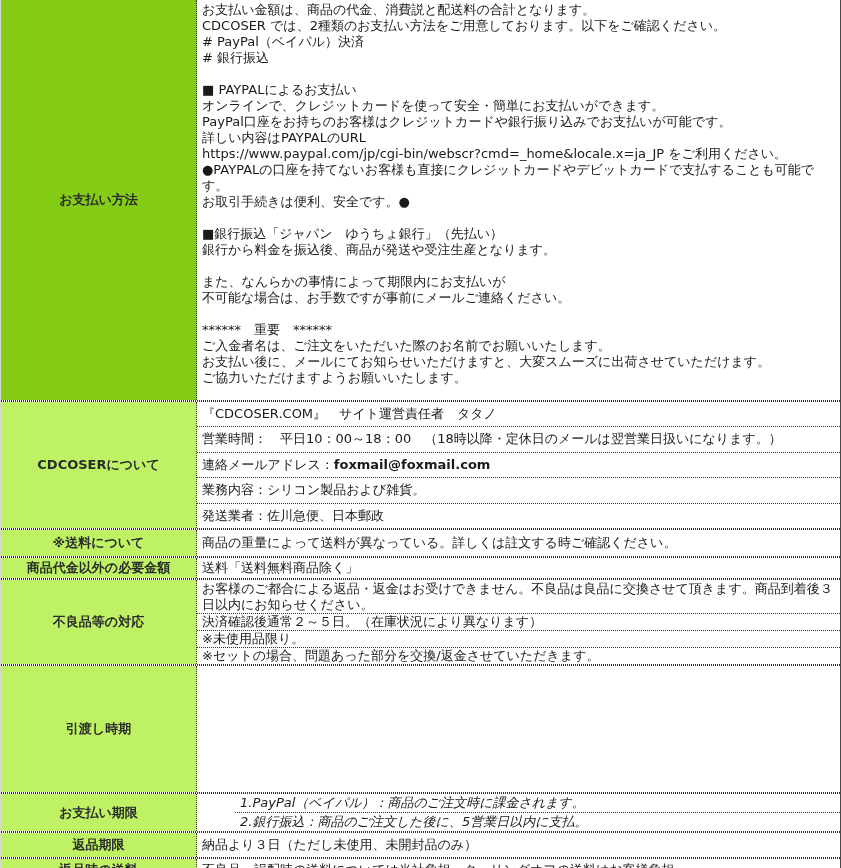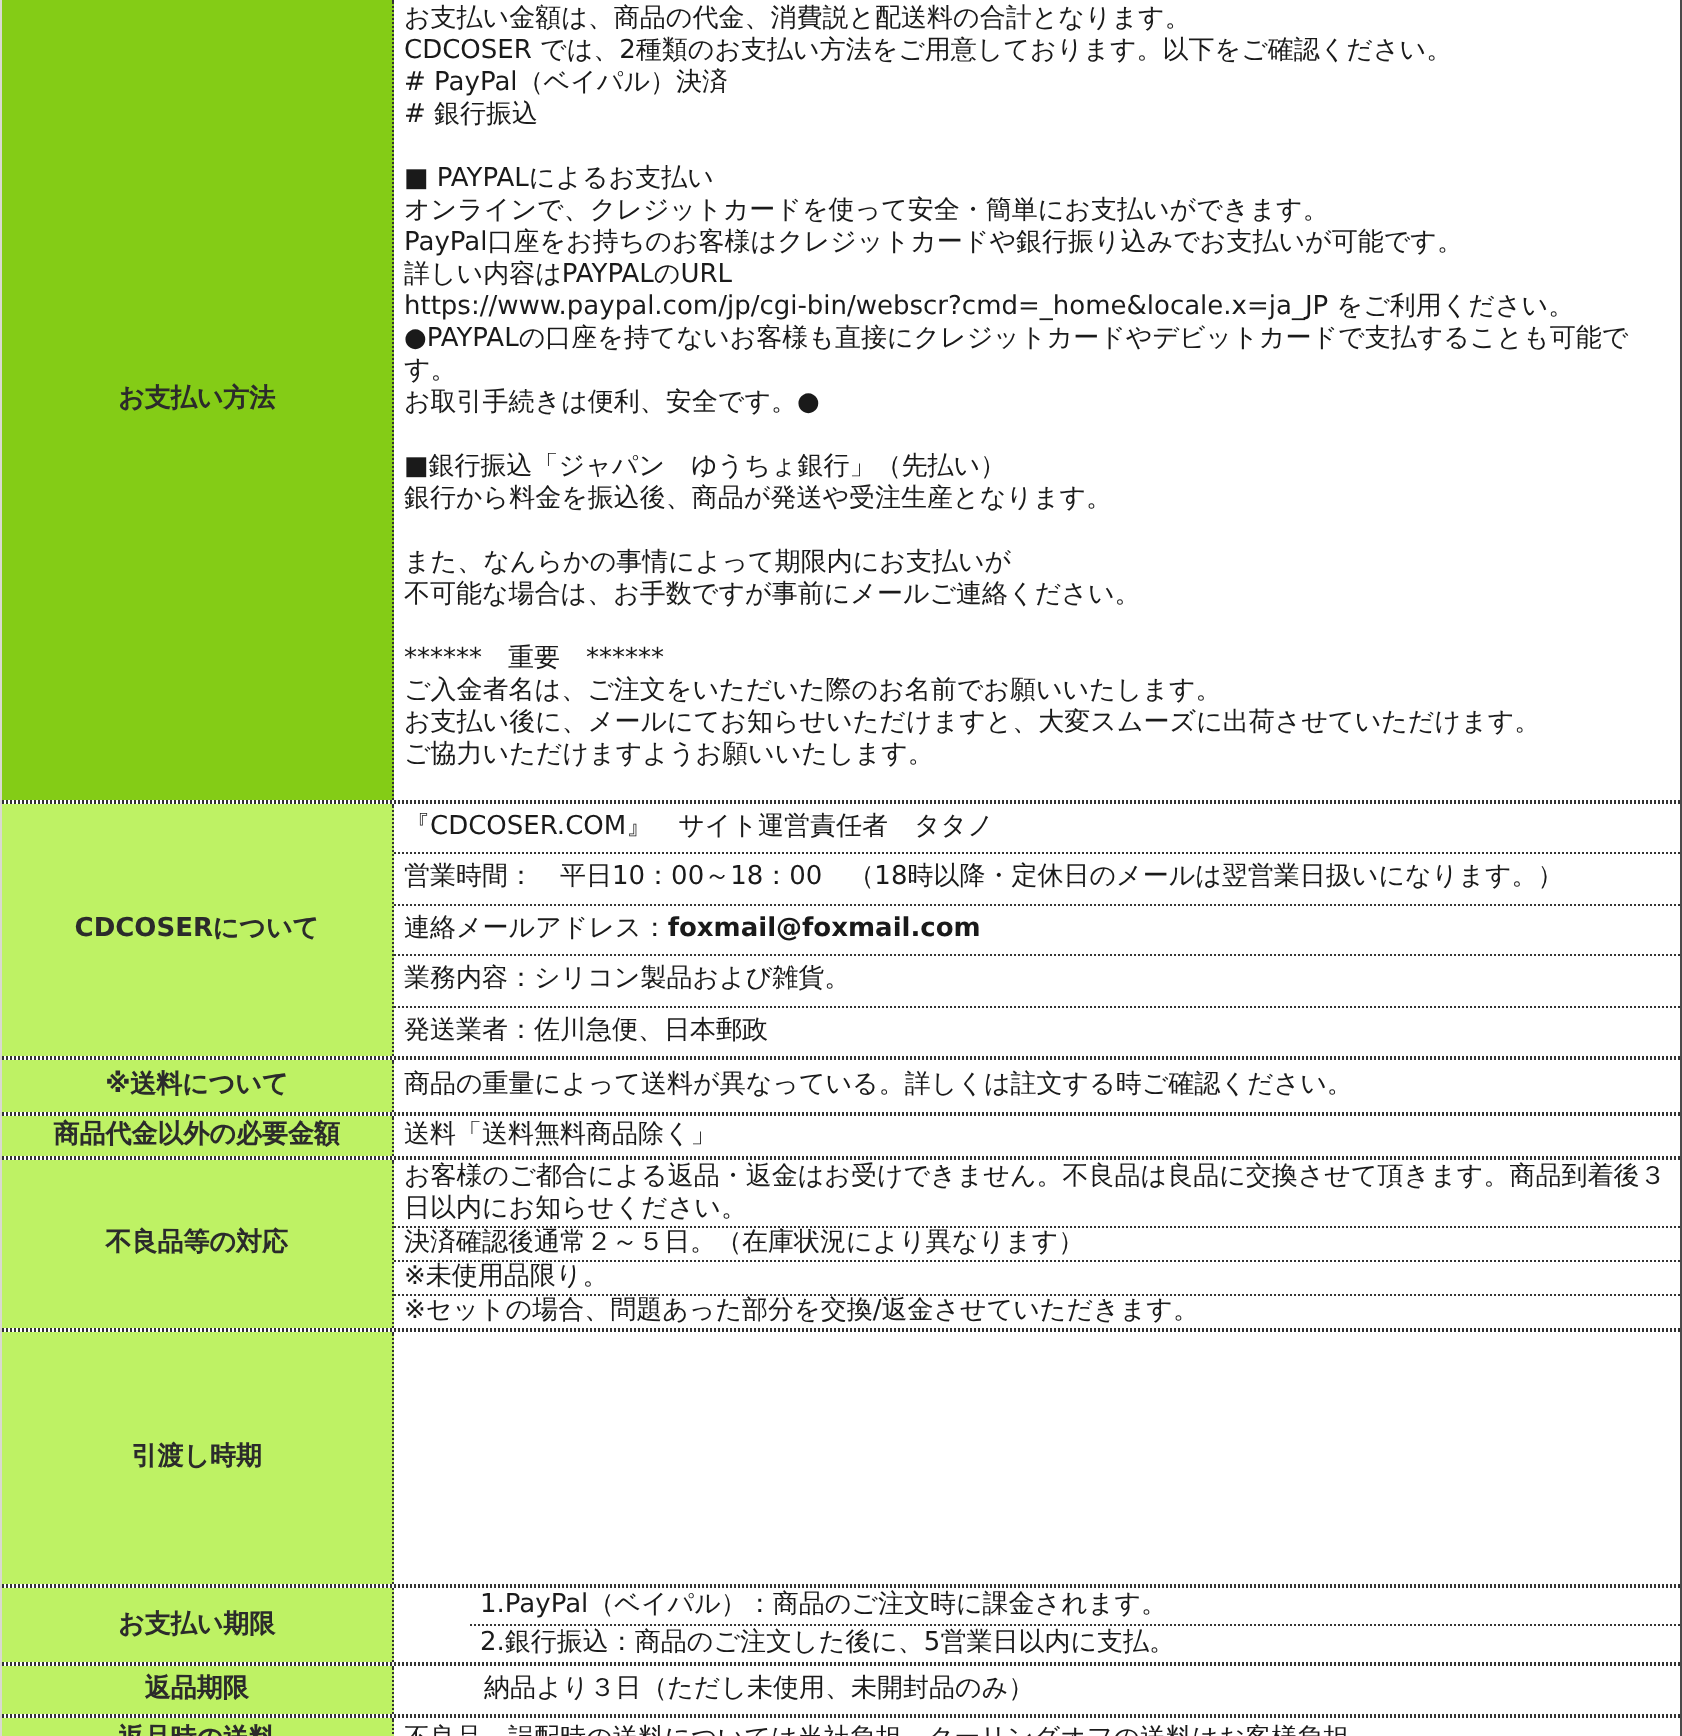--- a/index.html
+++ b/index.html
@@ -47,22 +47,22 @@
   .s2 { min-height: 21px; }
   .s2 .subrow { padding: 2px 5px; }
   .s3 { min-height: 28px; }
   .s3 .subrow { padding: 5px 5px; }
   .s4 { min-height: 82px; }
   .s4 .subrow { padding: 0 5px; }
   .s4 .subrow:first-child { padding-top: 1px; }
   .s5 { min-height: 128px; }
   .s5 .subrow { padding: 3px 5px; }
   .s6 { min-height: 36px; gap: 38px; }
-  .s6 .subrow { flex: 1 1 0; padding: 1px 5px; }
-  .s7 { min-height: 22px; gap: 40px; }
+  .s6 .subrow { flex: 1 1 0; padding: 1px 5px; font-style: italic; }
+  .s7 { min-height: 22px; }
   .s7 .subrow { padding: 4px 5px; }
   .s8 { min-height: 21px; }
   .s8 .subrow { padding: 3px 5px; }
 
   .email { font-weight: bold; }
 </style>
 </head>
 <body>
 
 <div class="doc">

